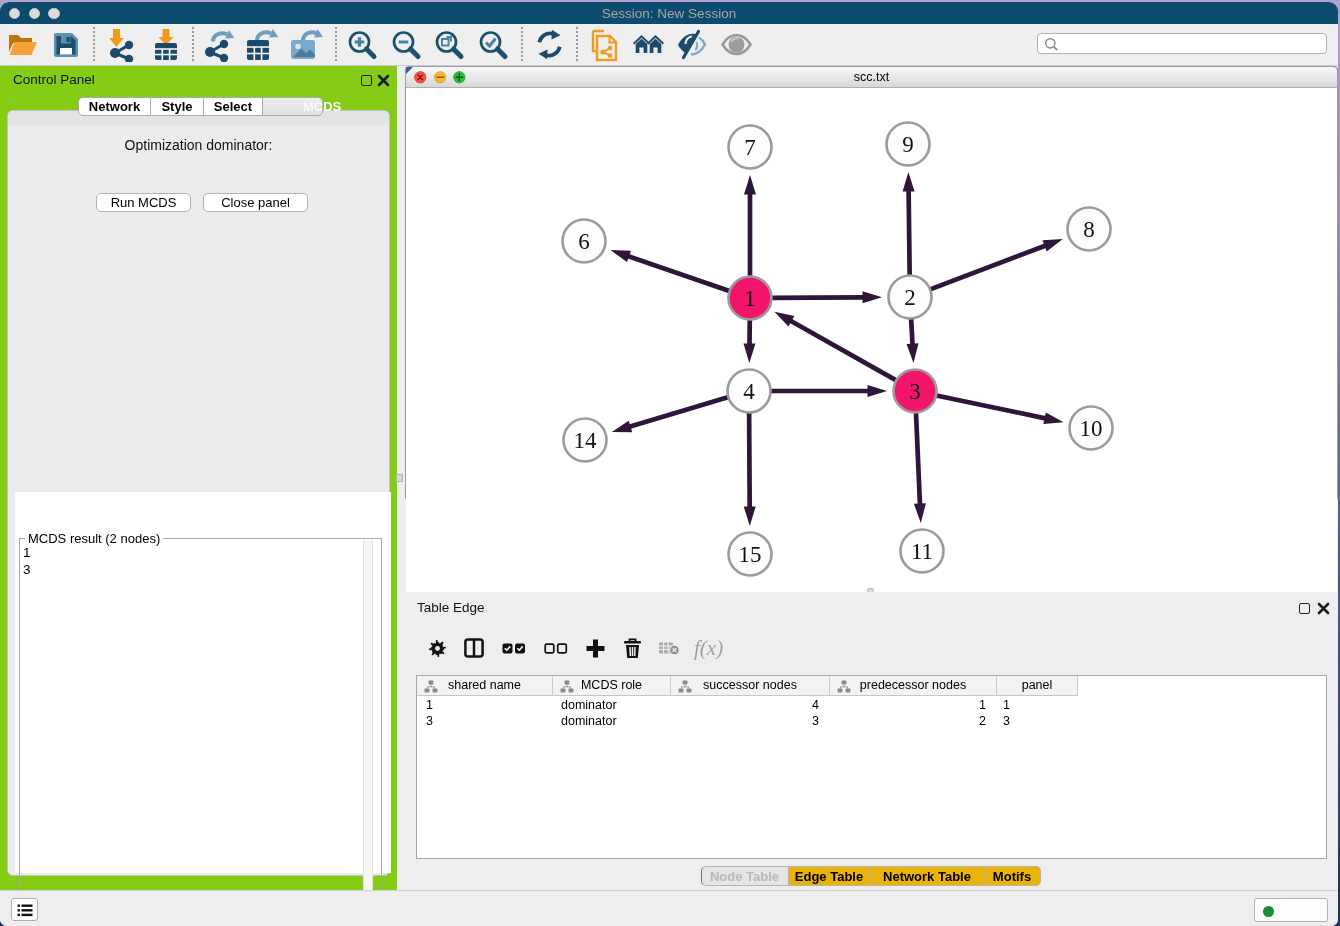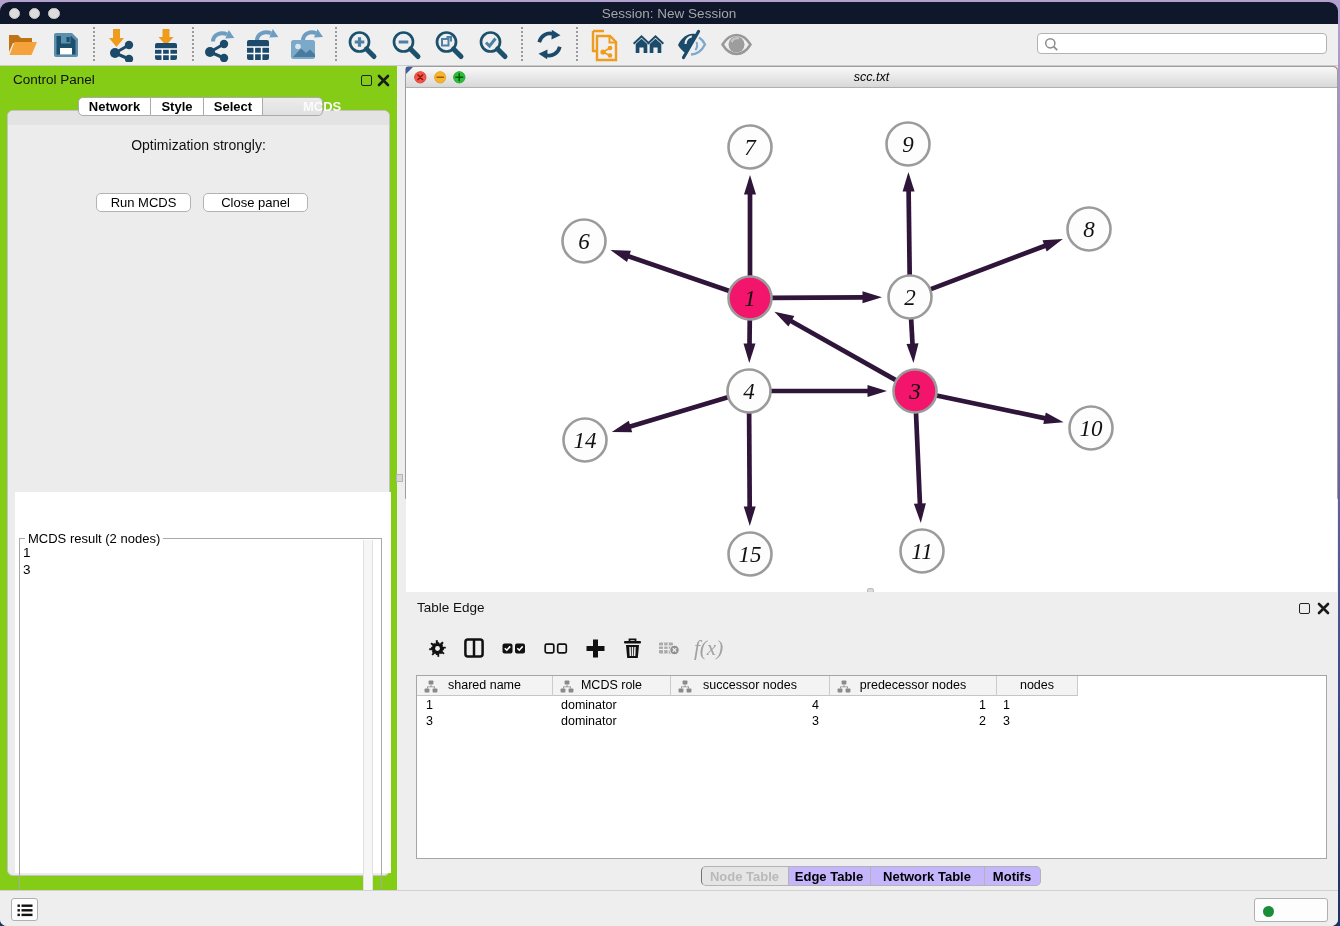--- a/index.html
+++ b/index.html
@@ -9,21 +9,21 @@
   background:linear-gradient(180deg,#b5a1d0 0%,#a492c7 12%,#8478b4 35%,#55589b 60%,#2f4684 80%,#1b3266 100%);
   position:relative;
 }
 .abs { position:absolute; }
 #win {
   position:absolute; left:0; top:2px; width:1338px; height:924px;
   background:#eeeeee; border-radius:9px 9px 7px 7px; overflow:hidden;
 }
 
 #titlebar { position:absolute; left:0; top:0; width:100%; height:26px;
-  background:#0f172a; border-bottom:1px solid #d4d4d4; }
+  background:#0c4a6e; border-bottom:1px solid #d4d4d4; }
 .tl { position:absolute; top:5.5px; width:11.5px; height:11.5px; border-radius:50%;
   background:#dcdcdc; border:1px solid #c4c4c4; }
 #wintitle { position:absolute; top:4px; left:0; width:100%; text-align:center;
   font-size:13.5px; color:#a6a6a6; }
 
 #toolbar { position:absolute; left:0; top:22px; width:100%; height:42px;
   background:#efefef; border-bottom:1px solid #cccccc; }
 .tbi { position:absolute; top:0; height:41px; display:flex; align-items:center; justify-content:center; }
 .tsep { position:absolute; top:3px; height:34px; width:0;
   border-left:2px dotted #9a9a9a; }
@@ -51,40 +51,40 @@
 #mcdswhite { position:absolute; left:7px; top:381px; width:376px; height:381px; background:#fff; }
 #mcdsframe { position:absolute; left:4px; top:10px; width:363px; height:367px; border:1px solid #a8a8a8;margin-top:36px; }
 #mcdstitle { position:absolute; left:5px; top:-8px; background:#fff; padding:0 3px; font-size:13px; color:#000; }
 #mcdsscroll { position:absolute; right:8px; top:1px; width:10px; height:363px; background:#f6f6f6;
   border-left:1px solid #e2e2e2; border-right:1px solid #e2e2e2; }
 .mcdsval { position:absolute; left:3px; font-size:13.5px; color:#000; }
 
 #split1 { position:absolute; left:396px; top:472px; width:7px; height:8px; background:#d8d8d8; border:1px solid #b5b5b5; }
 
 #netwin { position:absolute; left:405px; top:64px; width:933px; height:433px;
-  border:1px solid #9d9d9d; border-radius:4px 4px 0 0; background:#c2410c;font-style:italic; }
+  border:1px solid #9d9d9d; border-radius:4px 4px 0 0; background:#c2410c; }
 #nettitle { position:absolute; left:0; top:0; width:100%; height:21px;
   background:linear-gradient(#f8f8f8,#d8d8d8); border-bottom:1px solid #b0b0b0; border-radius:4px 4px 0 0; }
 .tl2 { position:absolute; top:4px; width:12.5px; height:12.5px; border-radius:50%; }
 #netname { position:absolute; top:3px; left:0; width:100%; text-align:center; font-size:12.5px; color:#000; }
 #canvas { position:absolute; left:0; top:21px; width:931px; height:504px; background:#fff; overflow:hidden; }
 
 #tpanel { position:absolute; left:403px; top:590px; width:935px; height:298px; background:#eeeeee; }
 #tp-title { position:absolute; left:14px; top:8px; font-size:13.5px; color:#111; }
 #ttoolbar { position:absolute; left:13px; top:38px; height:36px; display:flex; align-items:center; }
 #ttable { position:absolute; left:13px; top:83px; width:911px; height:184px; background:#fff;
   border:1px solid #a6a6a6; }
 #thead { position:absolute; left:0; top:0; height:20px; background:#f3f3f3; border-bottom:1px solid #c6c6c6;
   display:flex; }
 .th { position:relative; height:20px; border-right:1px solid #cbcbcb; font-size:12.5px; color:#000;
   text-align:center; line-height:19px; }
 .th .hic { position:absolute; left:7px; top:3.5px; }
 .trow { position:absolute; font-size:12.5px; color:#000; height:16px; line-height:16px; }
 #ttabs { position:absolute; left:0; top:274px; width:100%; height:20px; display:flex; justify-content:center; }
-.ttab { height:20px; line-height:19px; font-size:13px; font-weight:bold; background:#c4b5fd; border:1px solid #b4b4b4;
+.ttab { height:20px; line-height:19px; font-size:13px; font-weight:bold; background:#eab308; border:1px solid #b4b4b4;
   border-left:none; text-align:center; color:#000; }
 .ttab:first-child { border-left:1px solid #737373; border-radius:5px 0 0 5px; }
 .ttab.sel { background:#e5e5e5; color:#b9b9b9; }
 .ttab:last-child { border-radius:0 5px 5px 0; }
 
 #statusbar { position:absolute; left:0; top:888px; width:100%; height:36px;
   background:#eeeeee; border-top:1px solid #d2d2d2; }
 #listbtn { position:absolute; left:11px; top:7px; width:27px; height:23px; background:#fdfdfd;
   border:1px solid #b0b0b0; border-radius:3px; }
 #membtn { position:absolute; left:1254px; top:7px; width:74px; height:24px; background:#fdfdfd;
@@ -296,21 +296,21 @@
       <path d="M3 3 L12 12 M12 3 L3 12" stroke="#1a1a1a" stroke-width="2.6" stroke-linecap="round"></path>
     </svg>
     <div id="tabs">
       <div class="tab" style="width:73px">Network</div>
       <div class="tab" style="width:53px">Style</div>
       <div class="tab" style="width:59px">Select</div>
       <div class="tab sel" style="width:60px">MCDS</div>
     </div>
     <div id="cpbox">
       <div id="cpband"></div>
-      <div id="optlabel">Optimization strongly:</div>
+      <div id="optlabel">Optimization dominator:</div>
       <div class="btn" style="left:88px; width:95px;">Run MCDS</div>
       <div class="btn" style="left:195px; width:105px;">Close panel</div>
       <div id="mcdswhite">
         <div id="mcdsframe">
           <div id="mcdstitle">MCDS result (2 nodes)</div>
           <div id="mcdsscroll"></div>
           <div class="mcdsval" style="top:6px">1</div>
           <div class="mcdsval" style="top:23px">3</div>
         </div>
       </div>
@@ -479,21 +479,21 @@
               </g>
             </svg>successor nodes</div>
         <div class="th" style="width:167px"><svg class="hic" width="14" height="13" viewBox="0 0 14 13">
               <g fill="#8a8a8a">
                 <rect x="4.6" y="0.5" width="4.8" height="4" rx="0.8"></rect>
                 <rect x="0.6" y="8.5" width="4.8" height="4" rx="0.8"></rect>
                 <rect x="8.6" y="8.5" width="4.8" height="4" rx="0.8"></rect>
                 <path d="M6.6 4.5 h0.8 v2 h3.6 v2 h-0.8 v-1.2 h-6.4 v1.2 h-0.8 v-2 h3.6 z"></path>
               </g>
             </svg>predecessor nodes</div>
-        <div class="th" style="width:81px">nodes</div>
+        <div class="th" style="width:81px">panel</div>
       </div>
       <div class="trow" style="left:9px; top:21px;">1</div>
       <div class="trow" style="left:144px; top:21px;">dominator</div>
       <div class="trow" style="left:254px; top:21px; width:148px; text-align:right;">4</div>
       <div class="trow" style="left:413px; top:21px; width:156px; text-align:right;">1</div>
       <div class="trow" style="left:586px; top:21px;">1</div>
       <div class="trow" style="left:9px; top:37px;">3</div>
       <div class="trow" style="left:144px; top:37px;">dominator</div>
       <div class="trow" style="left:254px; top:37px; width:148px; text-align:right;">3</div>
       <div class="trow" style="left:413px; top:37px; width:156px; text-align:right;">2</div>

